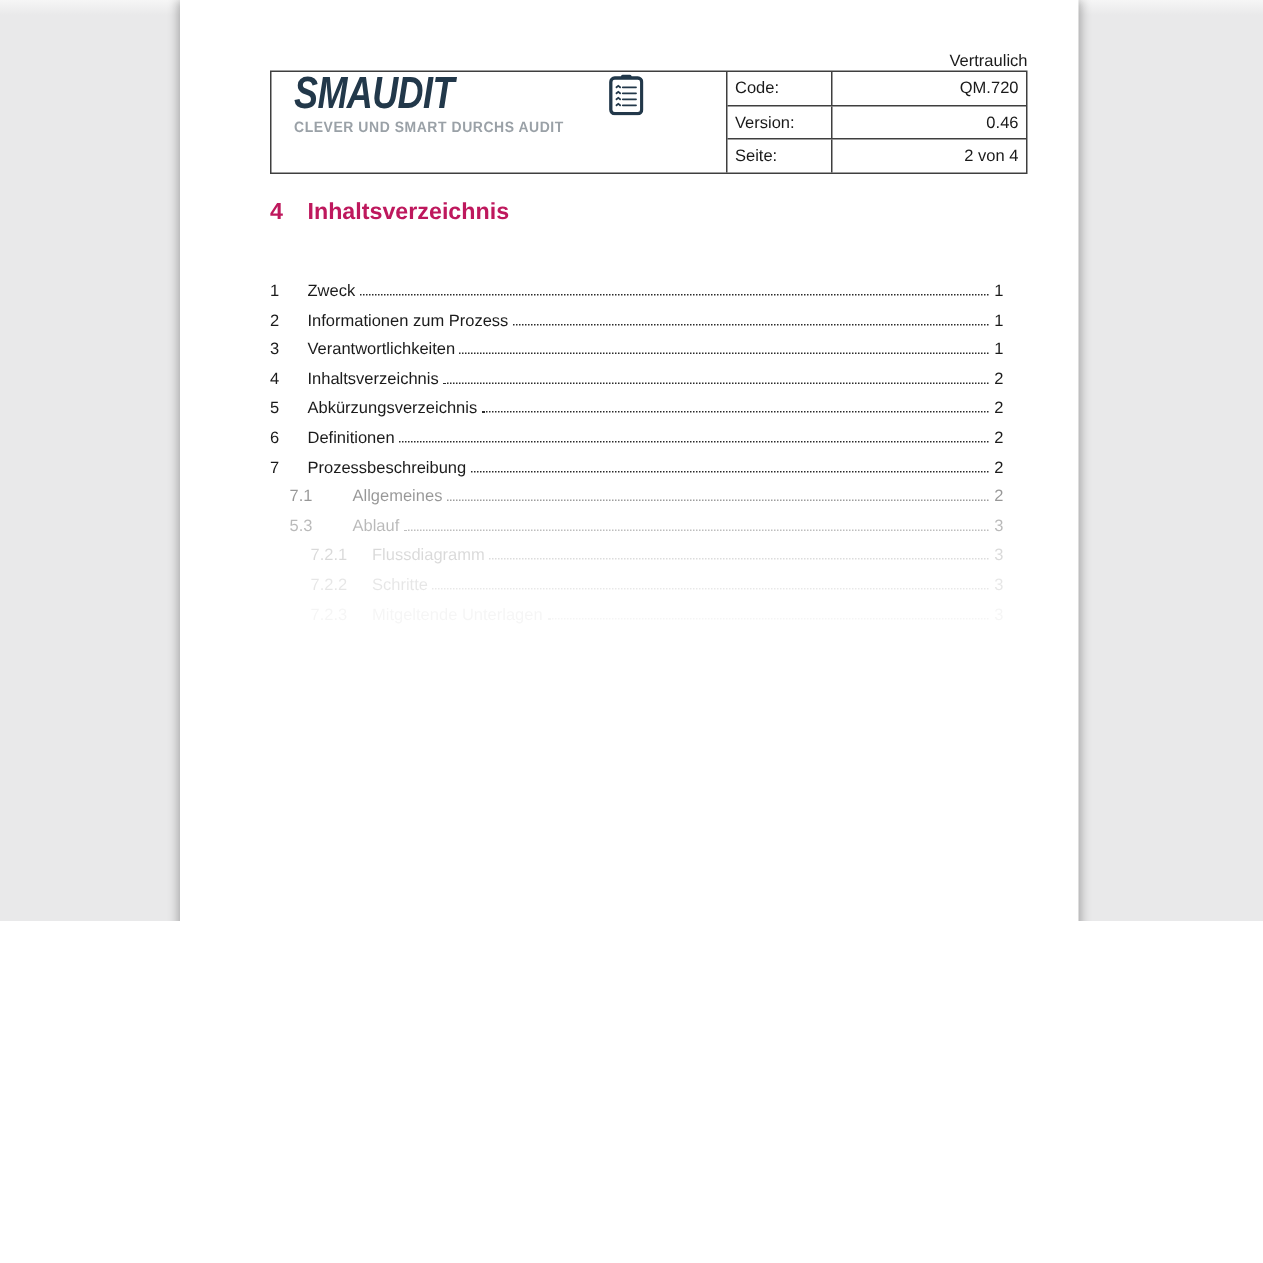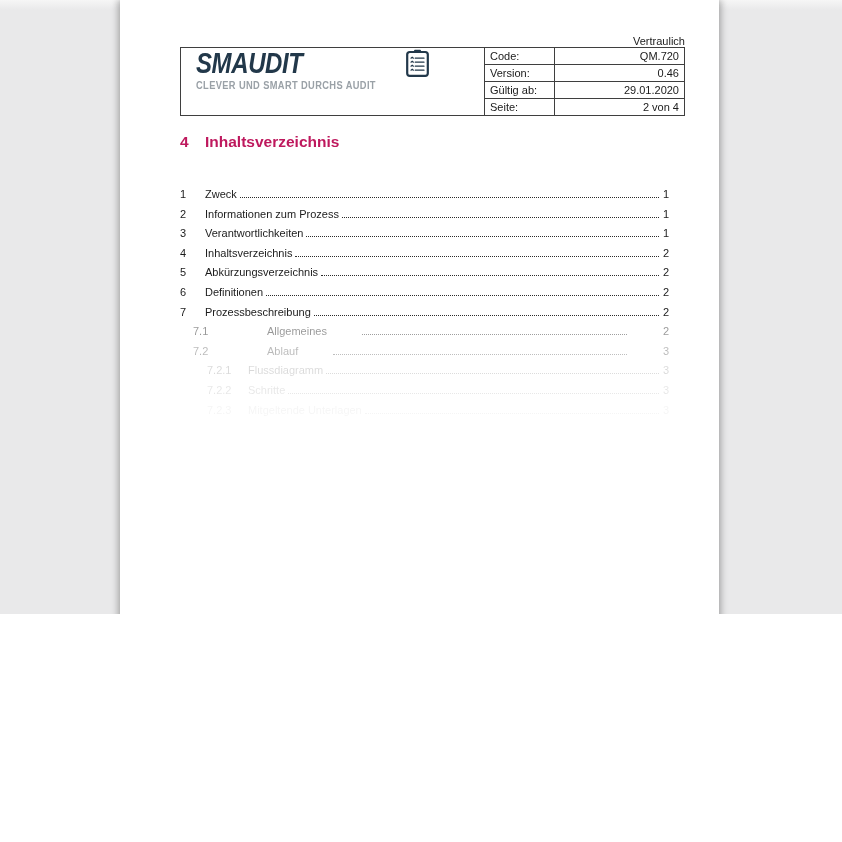--- a/index.html
+++ b/index.html
@@ -80,21 +80,21 @@
   }
   .toc-num { flex:none; }
   .toc-label { flex:none; padding-right:1px; white-space:nowrap; }
   .toc-leader {
     flex:1; align-self:baseline;
     border-bottom:1.5px dotted #2b2b2b; margin:0 2px;
   }
   .toc-page { flex:none; min-width:8px; text-align:right; }
 
   .lv1 .toc-num { width:25px; }
-  .lv2 { padding-left:13px;gap:32px; } .lv2 .toc-num { width:42px; }
+  .lv2 { padding-left:13px; } .lv2 .toc-num { width:42px; }
   .lv3 { padding-left:27px; } .lv3 .toc-num { width:41px; }
 </style>
 </head>
 <body>
 
 <div class="canvas">
   <div class="page">
 
     <div class="confidential">Vertraulich</div>
 
@@ -124,24 +124,20 @@
       <div class="meta">
         <div class="meta-row">
           <div class="meta-label">Code:</div>
           <div class="meta-value">QM.720</div>
         </div>
         <div class="meta-row">
           <div class="meta-label">Version:</div>
           <div class="meta-value">0.46</div>
         </div>
         <div class="meta-row">
-          <div class="meta-label">Gültig ab:</div>
-          <div class="meta-value">29.01.2020</div>
-        </div>
-        <div class="meta-row">
           <div class="meta-label">Seite:</div>
           <div class="meta-value">2 von 4</div>
         </div>
       </div>
     </div>
 
     <div class="heading">
       <span class="h-num">4</span><span class="h-title">Inhaltsverzeichnis</span>
     </div>
 
@@ -189,21 +185,21 @@
           <span class="toc-leader"></span>
           <span class="toc-page">2</span>
         </div>
         <div class="toc-row lv2" style="opacity: 0.45;">
           <span class="toc-num">7.1</span>
           <span class="toc-label">Allgemeines</span>
           <span class="toc-leader"></span>
           <span class="toc-page">2</span>
         </div>
         <div class="toc-row lv2" style="opacity: 0.3;">
-          <span class="toc-num">7.2</span>
+          <span class="toc-num">5.3</span>
           <span class="toc-label">Ablauf</span>
           <span class="toc-leader"></span>
           <span class="toc-page">3</span>
         </div>
         <div class="toc-row lv3" style="opacity: 0.16;">
           <span class="toc-num">7.2.1</span>
           <span class="toc-label">Flussdiagramm</span>
           <span class="toc-leader"></span>
           <span class="toc-page">3</span>
         </div>

